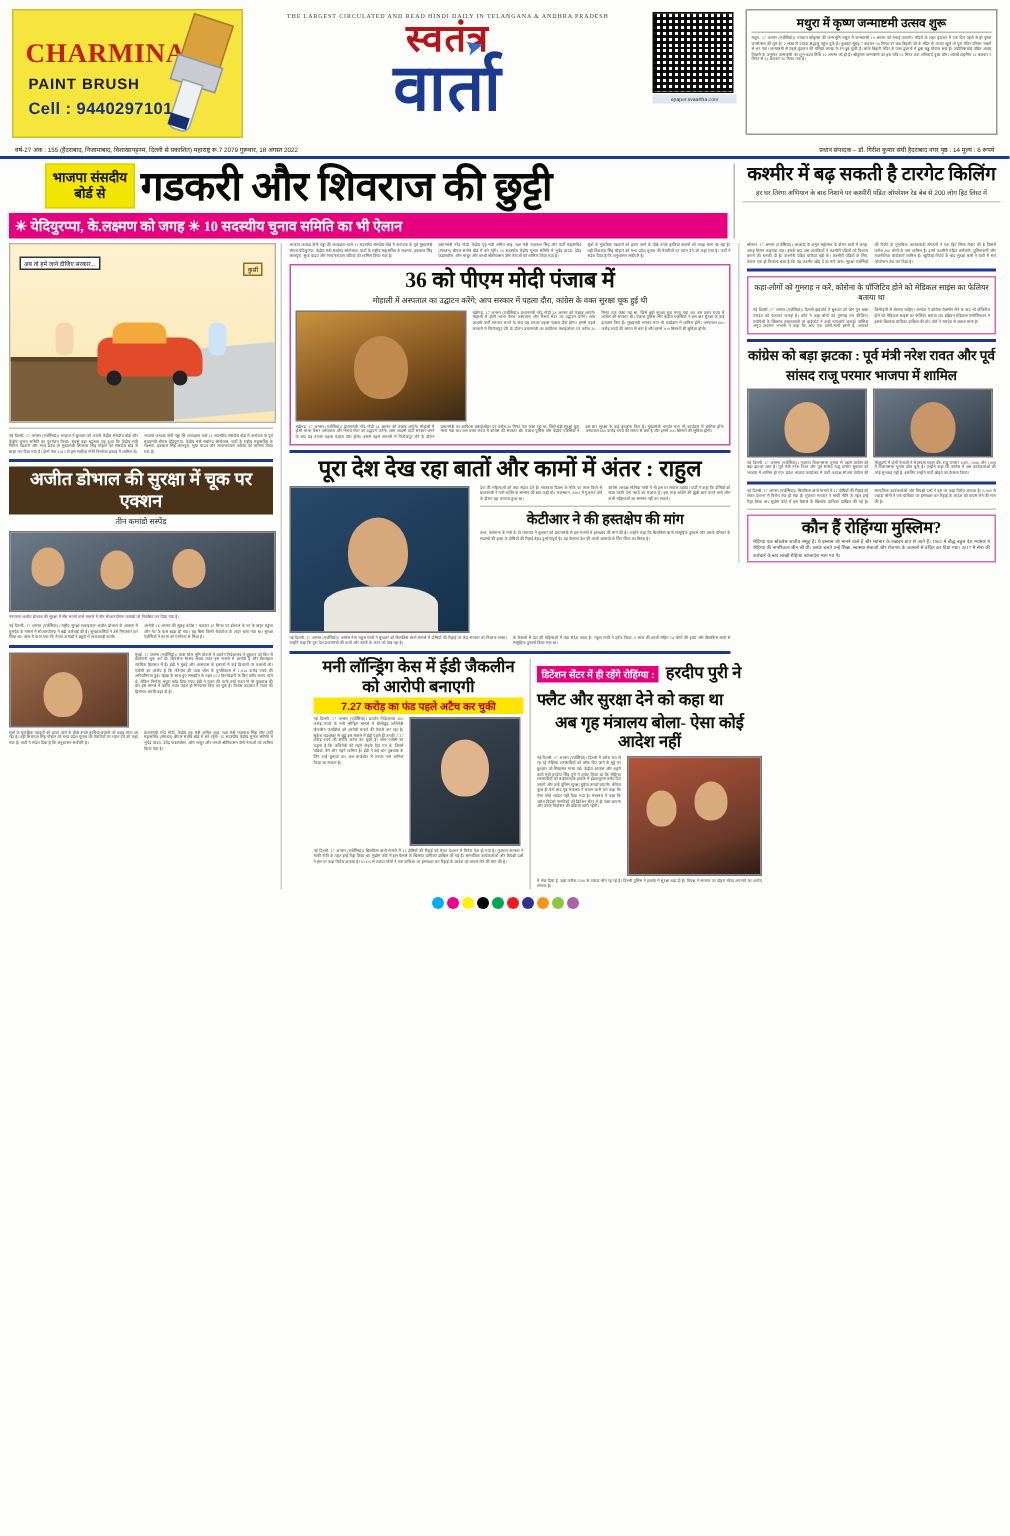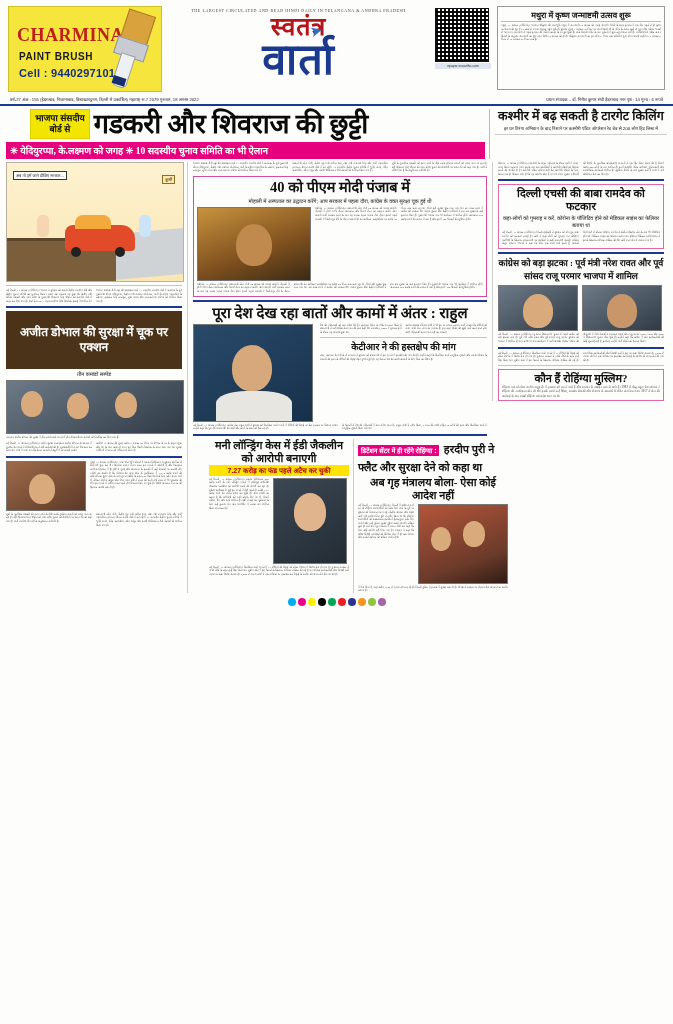--- a/index.html
+++ b/index.html
@@ -82,21 +82,21 @@
   .cartoon .m1{left:30px;} .cartoon .m2{left:132px;background:#cde3f7;}
   .cartoon .sign{position:absolute;left:6px;top:8px;background:#fff;border:1px solid #333;font-size:4px;padding:1px 2px;}
   .cartoon .sign2{position:absolute;right:8px;top:12px;background:#ffe9a8;border:1px solid #8a6f2a;font-size:4px;padding:1px 2px;}
 
   .boxnews{border:1px solid #9b9b9b;padding:2px 3px;box-sizing:border-box;}
   .boxnews.pink{border-color:#e06aa6;}
   .boxnews.magenta{border:1px solid #d34ea0;}
   .boxnews h3{margin:0;text-align:center;font-family:"Liberation Serif",serif;font-weight:bold;}
 
   .hdr-brown{background:#4a3318;color:#fff;font-weight:bold;font-size:12px;line-height:15px;
-     text-align:center;padding:14px 2px;font-family:"Liberation Serif",serif;}
+     text-align:center;padding:1px 2px;font-family:"Liberation Serif",serif;}
   .hdr-black{font-weight:bold;font-size:14.5px;line-height:17px;text-align:center;
      font-family:"Liberation Serif",serif;}
   .hdr-mid{font-weight:bold;font-size:11px;line-height:13px;text-align:center;font-family:"Liberation Serif",serif;}
   .kicker-pink{background:#e6007e;color:#fff;font-size:6.5px;font-weight:bold;padding:1px 3px;display:inline-block;}
   .kicker-yellow{background:#ffe400;color:#b0001a;font-size:7px;font-weight:bold;padding:1px 3px;display:block;text-align:center;}
   .sub-line{font-size:5.2px;text-align:center;line-height:7px;color:#222;margin:2px 0;}
 
   .photo{background:#8e9aa6;position:relative;overflow:hidden;border:1px solid #777;}
   .photo.p-modi{background:linear-gradient(160deg,#c8933f,#7d4f1e 60%,#3a2a14);}
   .photo.p-rahul{background:linear-gradient(150deg,#2a4a6b,#16304a);}
@@ -232,21 +232,21 @@
 
     <div class="col col-b vsep" style="padding-left:5px;">
 
       <div class="cols3">
         <div class="body-txt">भाजपा अध्यक्ष जेपी नड्डा की अध्यक्षता वाले 11 सदस्यीय संसदीय बोर्ड में कर्नाटक के पूर्व मुख्यमंत्री बीएस येदियुरप्पा, केंद्रीय मंत्री सर्बानंद सोनोवाल, पार्टी के राष्ट्रीय महासचिव के लक्ष्मण, इकबाल सिंह लालपुरा, सुधा यादव और सत्यनारायण जटिया को शामिल किया गया है।</div>
         <div class="body-txt">प्रधानमंत्री नरेंद्र मोदी, केंद्रीय गृह मंत्री अमित शाह, रक्षा मंत्री राजनाथ सिंह और पार्टी महासचिव (संगठन) बीएल संतोष बोर्ड में बने रहेंगे। 15 सदस्यीय केंद्रीय चुनाव समिति में भूपेंद्र यादव, देवेंद्र फडणवीस, ओम माथुर और वनथी श्रीनिवासन जैसे नेताओं को शामिल किया गया है।</div>
         <div class="body-txt">सूत्रों के मुताबिक गडकरी को हटाए जाने के पीछे उनके हालिया बयानों को वजह माना जा रहा है। वहीं शिवराज सिंह चौहान को मध्य प्रदेश चुनाव की तैयारियों पर ध्यान देने को कहा गया है। पार्टी ने संदेश दिया है कि अनुशासन सर्वोपरि है।</div>
       </div>
 
       <div class="boxnews magenta" style="margin-top:3px;">
-        <h3 class="hdr-black">40 को पीएम मोदी पंजाब में</h3>
+        <h3 class="hdr-black">36 को पीएम मोदी पंजाब में</h3>
         <div class="sub-line">मोहाली में अस्पताल का उद्घाटन करेंगे; आप सरकार में पहला दौरा, कांग्रेस के वक्त सुरक्षा चूक हुई थी</div>
         <div class="row">
           <div class="photo p-modi" style="width:112px;height:72px;flex:0 0 auto;">
             <span class="face" style="left:38px;top:16px;width:36px;height:42px;background:#c08a4e;"></span>
           </div>
           <div class="cols2" style="flex:1 1 auto;">
             <div class="body-txt">चंडीगढ़, 17 अगस्त (एजेंसियां)। प्रधानमंत्री नरेंद्र मोदी 24 अगस्त को पंजाब आएंगे। मोहाली में होमी भाभा कैंसर अस्पताल और रिसर्च सेंटर का उद्घाटन करेंगे। आम आदमी पार्टी सरकार बनने के बाद यह उनका पहला पंजाब दौरा होगा। इससे पहले जनवरी में फिरोजपुर दौरे के दौरान प्रधानमंत्री का काफिला फ्लाईओवर पर करीब 20 मिनट तक फंसा रहा था, जिसे बड़ी सुरक्षा चूक माना गया था। उस वक्त राज्य में कांग्रेस की सरकार थी। पंजाब पुलिस और केंद्रीय एजेंसियों ने इस बार सुरक्षा के कड़े इंतजाम किए हैं। मुख्यमंत्री भगवंत मान भी कार्यक्रम में शामिल होंगे। अस्पताल 660 करोड़ रुपये की लागत से बना है और इसमें 300 बिस्तरों की सुविधा होगी।</div>
           </div>
         </div>
         <div class="cols3" style="margin-top:2px;">
@@ -309,21 +309,20 @@
 
     <div class="col col-c vsep" style="padding-left:5px;">
 
       <div class="cols2">
         <div class="body-txt">श्रीनगर, 17 अगस्त (एजेंसियां)। आजादी के अमृत महोत्सव के दौरान घाटी में जगह-जगह तिरंगा फहराया गया। इसके बाद अब आतंकियों ने कश्मीरी पंडितों को निशाना बनाने की धमकी दी है। कश्मीरी पंडित घाटियां वहीं के। कश्मीरी पंडितों के लिए, केवल एक ही विकल्प बचा है कि वह कश्मीर छोड़ दें या मारे जाएं। सुरक्षा एजेंसियों की रिपोर्ट के मुताबिक आतंकवादी संगठनों ने एक हिट लिस्ट तैयार की है जिसमें करीब 200 लोगों के नाम शामिल हैं। इनमें कश्मीरी पंडित कर्मचारी, पुलिसकर्मी और राजनीतिक कार्यकर्ता शामिल हैं। खुफिया रिपोर्ट के बाद सुरक्षा बलों ने घाटी में सर्च ऑपरेशन तेज कर दिया है।</div>
       </div>
 
       <div class="sep-h2"></div>
 
       <div class="boxnews pink">
-        <h3 class="hdr-mid">दिल्ली एचसी की बाबा रामदेव को फटकार</h3>
         <div class="sub-line">कहा-लोगों को गुमराह न करें, कोरोना के पॉजिटिव होने को मेडिकल साइंस का फेलियर बताया था</div>
         <div class="cols2">
           <div class="body-txt">नई दिल्ली, 17 अगस्त (एजेंसियां)। दिल्ली हाईकोर्ट ने बुधवार को योग गुरु बाबा रामदेव को फटकार लगाई है। कोर्ट ने कहा-लोगों को गुमराह मत कीजिए। एलोपैथी के खिलाफ बयानबाजी पर हाईकोर्ट ने कड़ी नाराजगी जताई। जस्टिस अनूप जयराम भंभानी ने कहा कि आप एक जानी-मानी हस्ती हैं, आपको जिम्मेदारी से बोलना चाहिए। रामदेव ने कोरोना वैक्सीन लेने के बाद भी पॉजिटिव होने को मेडिकल साइंस का फेलियर बताया था। इंडियन मेडिकल एसोसिएशन ने इसके खिलाफ याचिका दाखिल की थी। कोर्ट ने रामदेव से जवाब मांगा है।</div>
         </div>
       </div>
 
       <div class="sep-h2"></div>
 
       <div class="hdr-mid" style="font-size:9px;">कांग्रेस को बड़ा झटका : पूर्व मंत्री नरेश रावत और पूर्व सांसद राजू परमार भाजपा में शामिल</div>
       <div class="row" style="margin-top:2px;">

